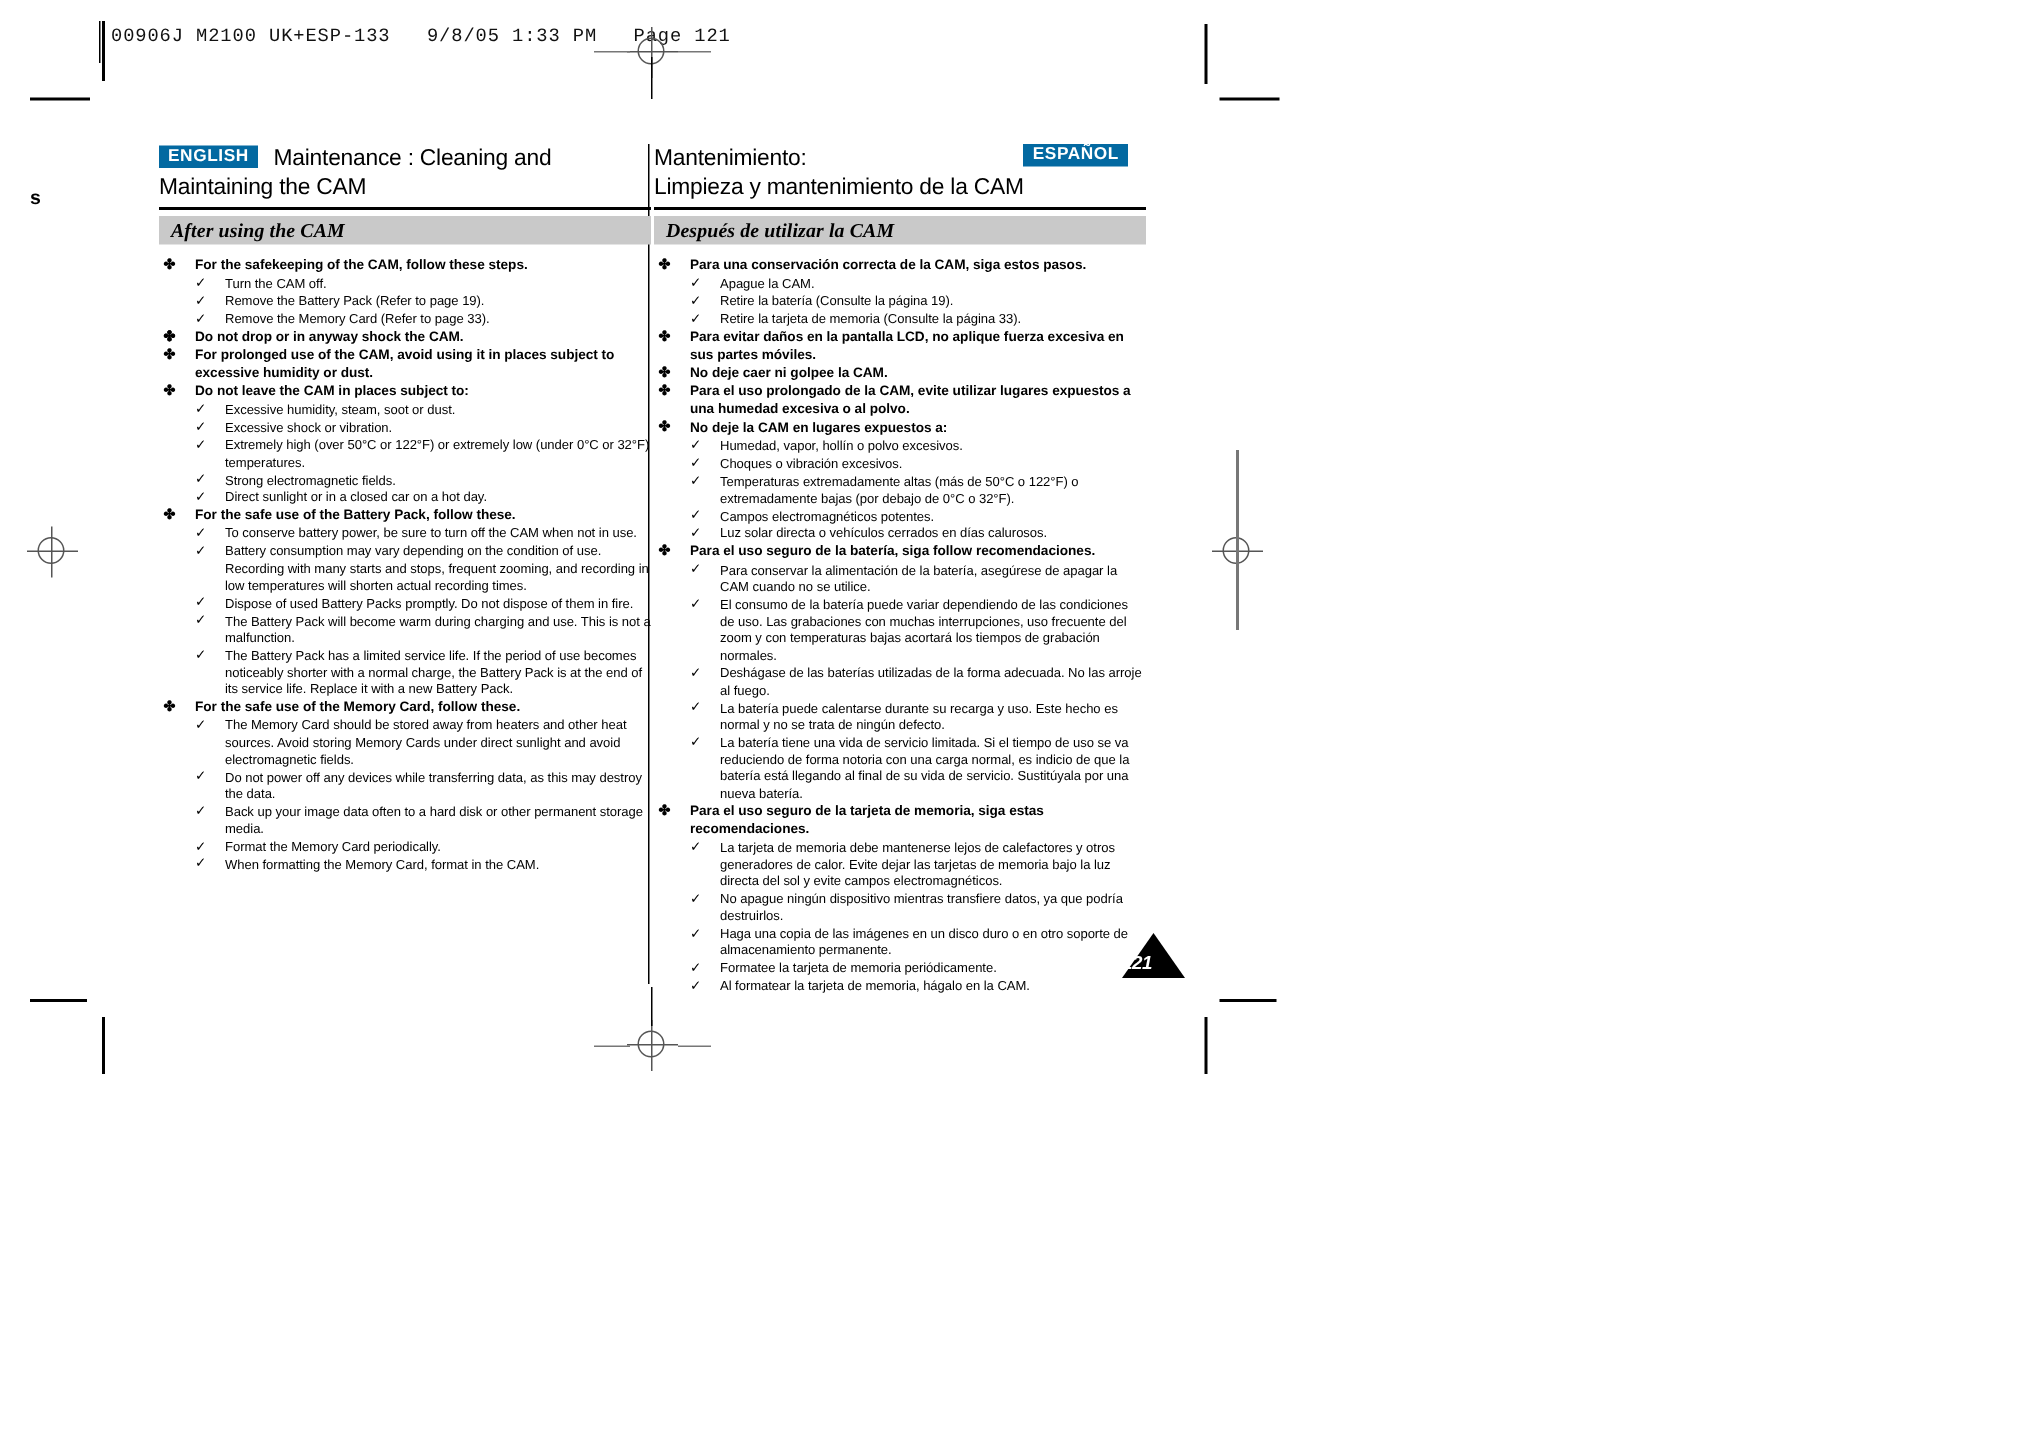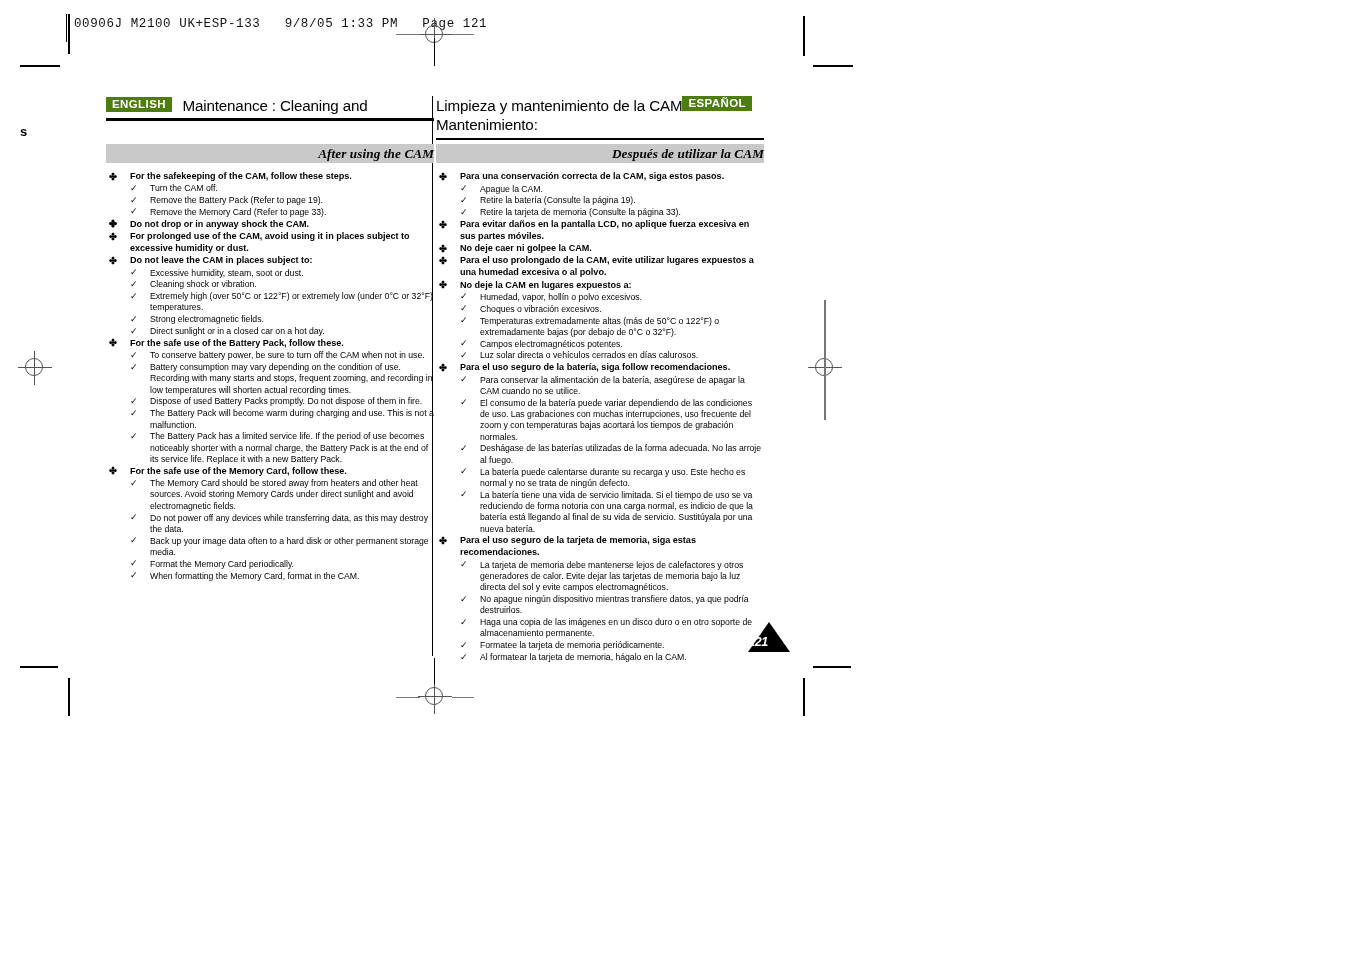--- a/index.html
+++ b/index.html
@@ -87,21 +87,21 @@
     width: 1.4px; height: 560px;
     background: #000;
   }
 
   .head-row {
     position: relative;
     min-height: 44px;
   }
   .lang-badge {
     display: inline-block;
-    background: #4d7c0f;
+    background: #0369a1;
     color: #fff;
     font-size: 11.5px;
     font-weight: bold;
     letter-spacing: 0.4px;
     padding: 1px 6px 2px 6px;
     vertical-align: 3px;
   }
   .lang-badge-right {
     position: absolute;
     right: 12px; top: 0;
@@ -123,21 +123,20 @@
     background: #c9c9c9;
     height: 19px;
     margin-top: 4px;
     padding: 2px 0 0 8px;
     box-sizing: border-box;
     font-family: "Liberation Serif", serif;
     font-style: italic;
     font-weight: bold;
     font-size: 13.2px;
     letter-spacing: 0.1px;
-    text-align: right;
   }
 
   .body-list {
     margin-top: 8px;
   }
 
   .li1 {
     position: relative;
     padding-left: 24px;
     font-size: 9.1px;
@@ -245,34 +244,35 @@
   <div class="mark-gray" style="left:824px; top:300px; width:2px; height:120px;"></div>
 
   <div class="edge-glyph">s</div>
 
   <div class="divider"></div>
 
   <div class="col col-en">
     <div class="head-row">
       <span class="lang-badge">ENGLISH</span>
       <span class="head-title ttl-part" style="margin-left:6px;"><span>Maintenance : Cleaning and</span></span>
+      <div class="head-title"><span>Maintaining the CAM</span></div>
       <div class="head-rule"></div>
     </div>
     <div class="section-bar">After using the CAM</div>
     <div class="body-list">
         <div class="li1"><span class="bullet">✤</span><span>For the safekeeping of the CAM, follow these steps.</span></div>
         <div class="li2"><span class="check">✓</span><span>Turn the CAM off.</span></div>
         <div class="li2"><span class="check">✓</span><span>Remove the Battery Pack (Refer to page 19).</span></div>
         <div class="li2"><span class="check">✓</span><span>Remove the Memory Card (Refer to page 33).</span></div>
         <div class="li1"><span class="bullet">✤</span></div>
         <div class="li1"><span class="bullet">✤</span><span>Do not drop or in anyway shock the CAM.</span></div>
         <div class="li1"><span class="bullet">✤</span><span>For prolonged use of the CAM, avoid using it in places subject to excessive humidity or dust.</span></div>
         <div class="li1"><span class="bullet">✤</span><span>Do not leave the CAM in places subject to:</span></div>
         <div class="li2"><span class="check">✓</span><span>Excessive humidity, steam, soot or dust.</span></div>
-        <div class="li2"><span class="check">✓</span><span>Cleaning shock or vibration.</span></div>
+        <div class="li2"><span class="check">✓</span><span>Excessive shock or vibration.</span></div>
         <div class="li2"><span class="check">✓</span><span>Extremely high (over 50°C or 122°F) or extremely low (under 0°C or 32°F) temperatures.</span></div>
         <div class="li2"><span class="check">✓</span><span>Strong electromagnetic fields.</span></div>
         <div class="li2"><span class="check">✓</span><span>Direct sunlight or in a closed car on a hot day.</span></div>
         <div class="li1"><span class="bullet">✤</span><span>For the safe use of the Battery Pack, follow these.</span></div>
         <div class="li2"><span class="check">✓</span><span>To conserve battery power, be sure to turn off the CAM when not in use.</span></div>
         <div class="li2"><span class="check">✓</span><span>Battery consumption may vary depending on the condition of use. Recording with many starts and stops, frequent zooming, and recording in low temperatures will shorten actual recording times.</span></div>
         <div class="li2"><span class="check">✓</span><span>Dispose of used Battery Packs promptly. Do not dispose of them in fire.</span></div>
         <div class="li2"><span class="check">✓</span><span>The Battery Pack will become warm during charging and use. This is not a malfunction.</span></div>
         <div class="li2"><span class="check">✓</span><span>The Battery Pack has a limited service life. If the period of use becomes noticeably shorter with a normal charge, the Battery Pack is at the end of its service life. Replace it with a new Battery Pack.</span></div>
         <div class="li1"><span class="bullet">✤</span><span>For the safe use of the Memory Card, follow these.</span></div>
@@ -280,22 +280,22 @@
         <div class="li2"><span class="check">✓</span><span>Do not power off any devices while transferring data, as this may destroy the data.</span></div>
         <div class="li2"><span class="check">✓</span><span>Back up your image data often to a hard disk or other permanent storage media.</span></div>
         <div class="li2"><span class="check">✓</span><span>Format the Memory Card periodically.</span></div>
         <div class="li2"><span class="check">✓</span><span>When formatting the Memory Card, format in the CAM.</span></div>
       </div>
   </div>
 
   <div class="col col-es">
     <div class="head-row">
       <span class="lang-badge lang-badge-right">ESPAÑOL</span>
+      <div class="head-title"><span>Mantenimiento:</span></div>
       <div class="head-title"><span>Limpieza y mantenimiento de la CAM</span></div>
-      <div class="head-title"><span>Mantenimiento:</span></div>
       <div class="head-rule"></div>
     </div>
     <div class="section-bar">Después de utilizar la CAM</div>
     <div class="body-list">
         <div class="li1"><span class="bullet">✤</span><span>Para una conservación correcta de la CAM, siga estos pasos.</span></div>
         <div class="li2"><span class="check">✓</span><span>Apague la CAM.</span></div>
         <div class="li2"><span class="check">✓</span><span>Retire la batería (Consulte la página 19).</span></div>
         <div class="li2"><span class="check">✓</span><span>Retire la tarjeta de memoria (Consulte la página 33).</span></div>
         <div class="li1"><span class="bullet">✤</span><span>Para evitar daños en la pantalla LCD, no aplique fuerza excesiva en sus partes móviles.</span></div>
         <div class="li1"><span class="bullet">✤</span><span>No deje caer ni golpee la CAM.</span></div>

